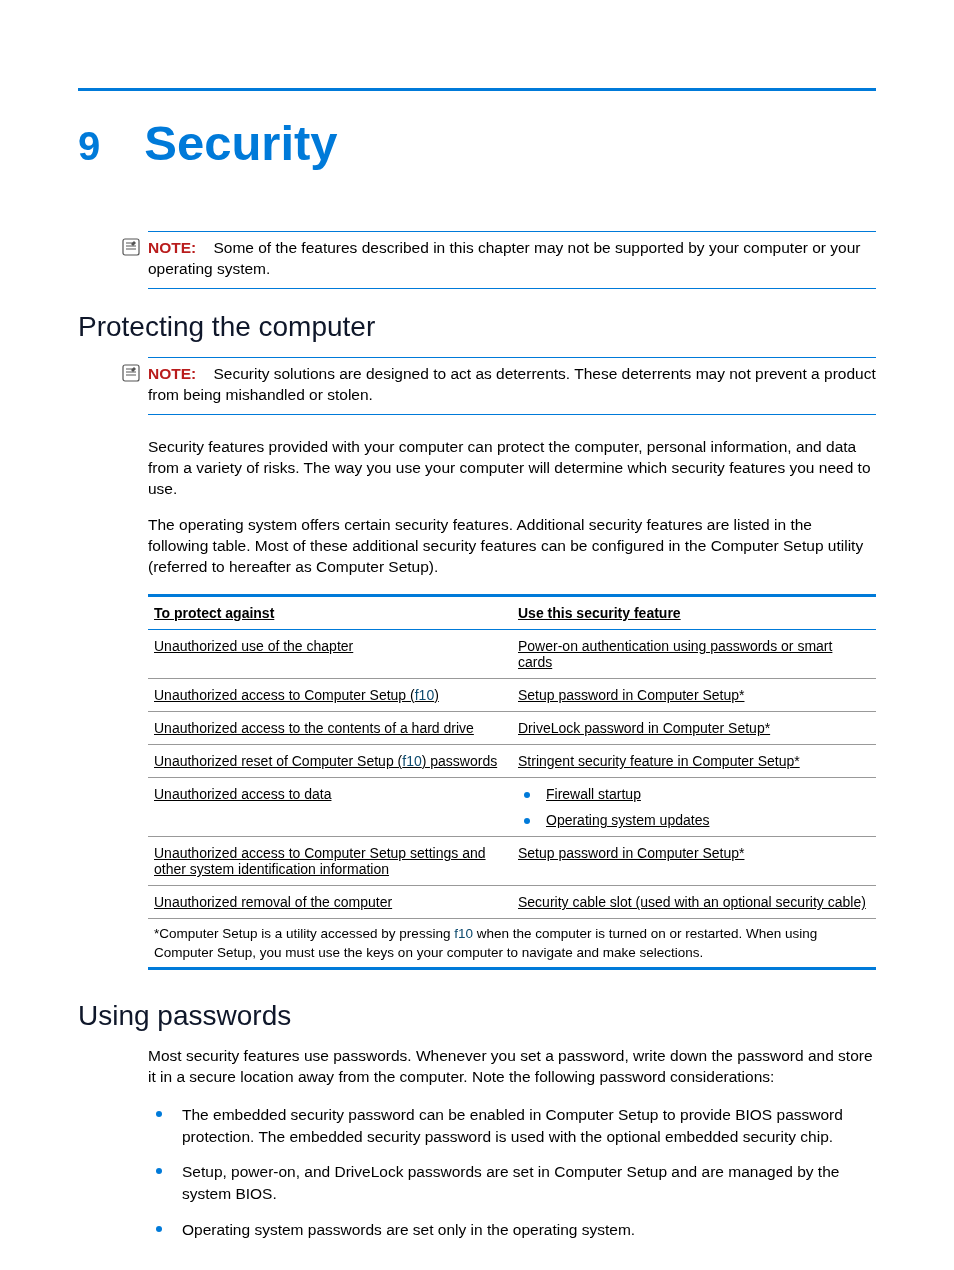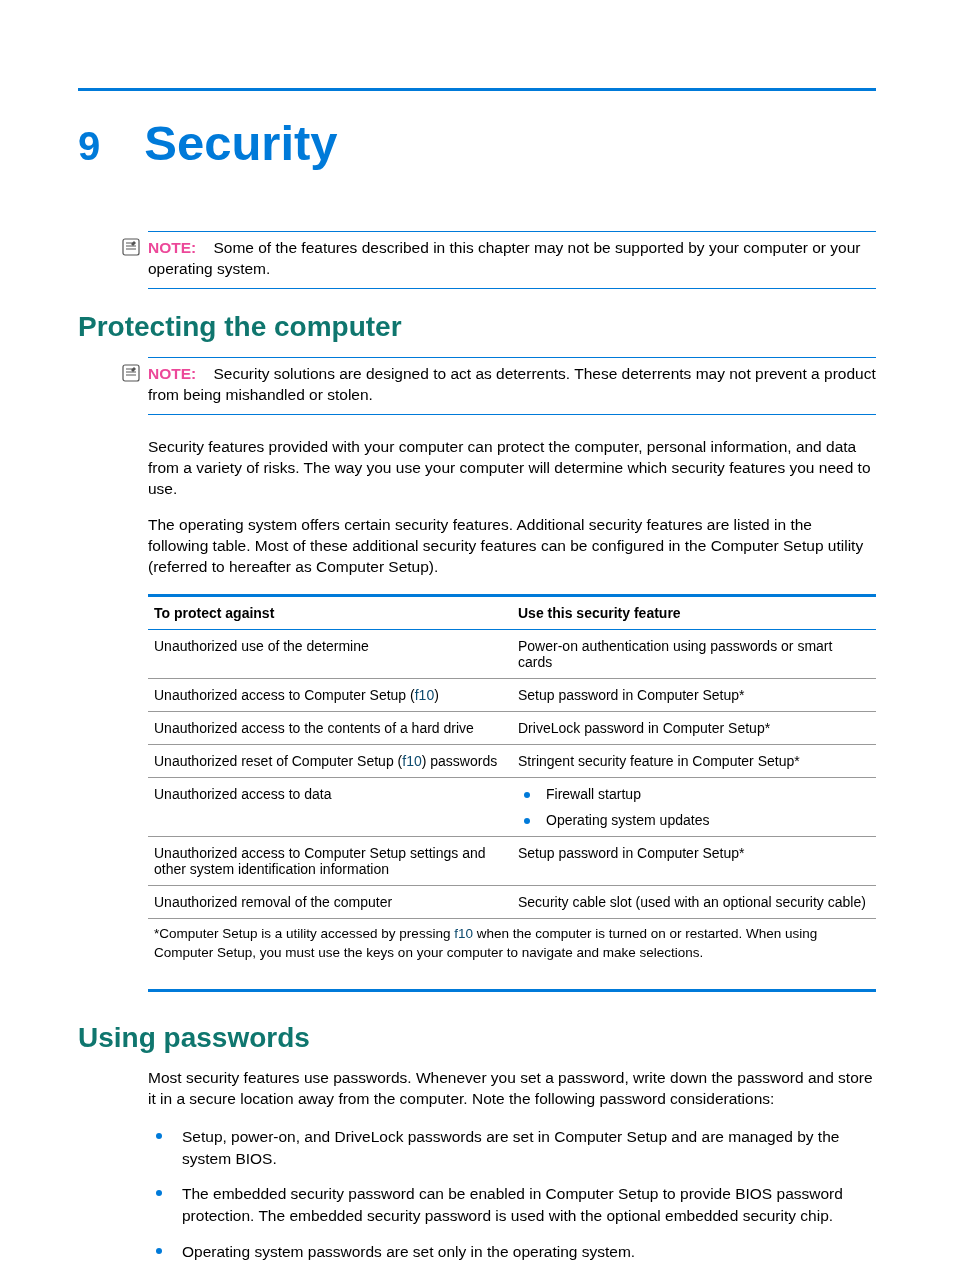--- a/index.html
+++ b/index.html
@@ -39,39 +39,40 @@
     line-height: 1.35;
   }
   .note-icon {
     position: absolute;
     left: -26px;
     top: 6px;
     width: 18px;
     height: 18px;
   }
   .note-label {
-    color: #ec4899;
+    color: #b91c1c;
     font-weight: bold;
   }
   .section-heading {
-    color: #0f766e;
-    font-weight: bold;
+    color: #0f172a;
+    font-weight: normal;
     font-size: 28px;
     margin: 22px 0 14px -70px;
   }
   .para {
     font-size: 15.5px;
     line-height: 1.35;
     margin: 9px 0 16px 0;
   }
   .sec-table {
     width: 100%;
     border-collapse: collapse;
     font-size: 14px;
     margin-top: 6px;
+    text-decoration: underline;
   }
   .sec-table thead tr {
     border-top: 3px solid #007ad9;
     border-bottom: 1.5px solid #007ad9;
   }
   .sec-table th {
     text-align: left;
     font-weight: bold;
     padding: 8px 6px;
   }
@@ -100,21 +101,21 @@
     left: 6px;
     top: 6px;
     width: 6px;
     height: 6px;
     border-radius: 50%;
     background: #007ad9;
   }
   .table-footnote {
     border-top: 1px solid #999;
     border-bottom: 3px solid #007ad9;
-    padding: 6px 6px 26px 6px;
+    padding: 6px 6px 4px 6px;
     font-size: 13.5px;
     line-height: 1.4;
     margin-bottom: 30px;
   }
   .body-list {
     list-style: none;
     padding: 0;
     margin: 0 0 16px 0;
     font-size: 15.5px;
     line-height: 1.4;
@@ -179,21 +180,21 @@
 
     <table class="sec-table">
       <thead>
         <tr>
           <th class="col1">To protect against</th>
           <th>Use this security feature</th>
         </tr>
       </thead>
       <tbody id="table-body">
           <tr>
-            <td class="col1"><span>Unauthorized use of the determine</span></td>
+            <td class="col1"><span>Unauthorized use of the chapter</span></td>
             <td>Power-on authentication using passwords or smart cards</td>
           </tr>
           <tr>
             <td class="col1"><span>Unauthorized access to Computer Setup (</span><span class="link-inline">f10</span><span>)</span></td>
             <td>Setup password in Computer Setup*</td>
           </tr>
           <tr>
             <td class="col1"><span>Unauthorized access to the contents of a hard drive</span></td>
             <td>DriveLock password in Computer Setup*</td>
           </tr>
@@ -222,20 +223,20 @@
     </table>
     <div class="table-footnote">
       <span>*Computer Setup is a utility accessed by pressing </span><span class="link-inline">f10</span><span> when the computer is turned on or restarted. When using Computer Setup, you must use the keys on your computer to navigate and make selections.</span>
     </div>
 
     <h2 class="section-heading">Using passwords</h2>
 
     <p class="para">Most security features use passwords. Whenever you set a password, write down the password and store it in a secure location away from the computer. Note the following password considerations:</p>
 
     <ul class="body-list" id="body-list">
+        <li>The embedded security password can be enabled in Computer Setup to provide BIOS password protection. The embedded security password is used with the optional embedded security chip.</li>
         <li>Setup, power-on, and DriveLock passwords are set in Computer Setup and are managed by the system BIOS.</li>
-        <li>The embedded security password can be enabled in Computer Setup to provide BIOS password protection. The embedded security password is used with the optional embedded security chip.</li>
         <li>Operating system passwords are set only in the operating system.</li>
       </ul>
 
   </div>
 
 </div>
 
 </body></html>

